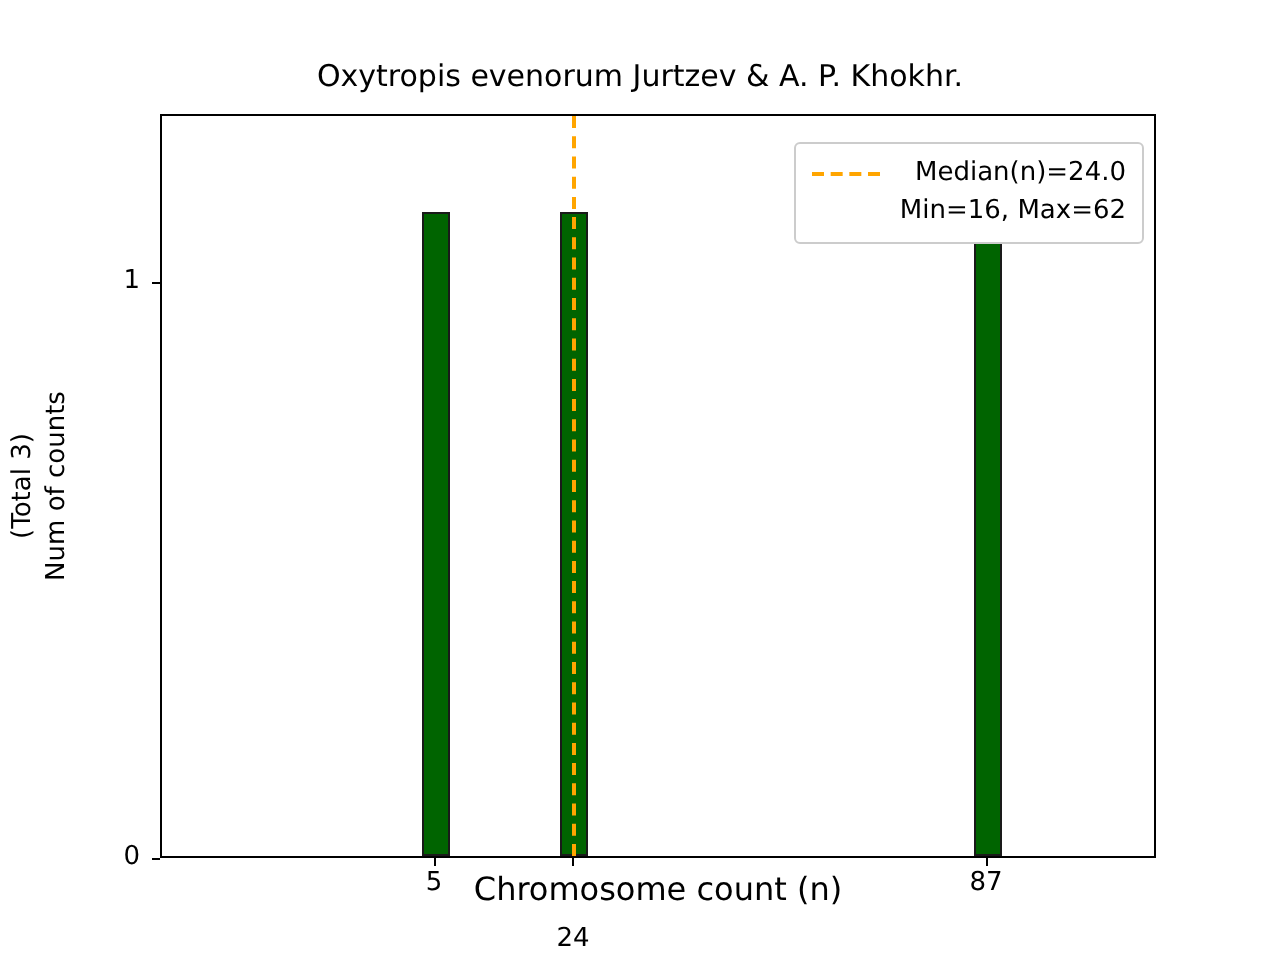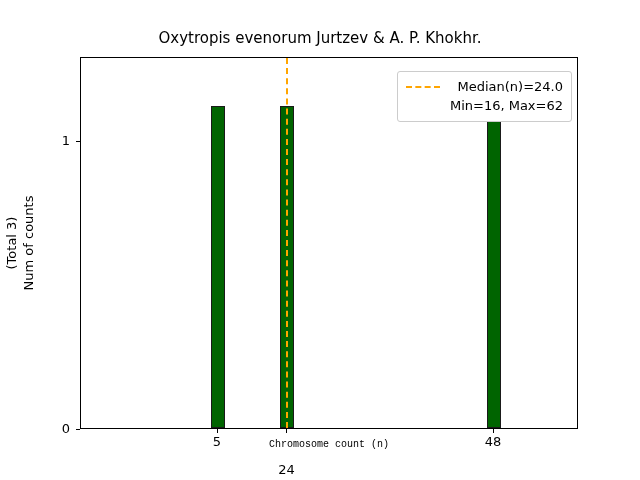--- a/index.html
+++ b/index.html
@@ -110,24 +110,23 @@
     color: #000000;
   }
 
   
   #xlabel {
     position: absolute;
     left: 80px;
     top: 437px;
     width: 498px;
     text-align: center;
-    font-size: 10px;
+    font-size: 16px;
     line-height: 16px;
     color: #000000;
-    font-family: Liberation Mono, monospace;
   }
   #ylabel-wrap {
     position: absolute;
     left: 0px;
     top: 0px;
     width: 480px;
     height: 40px;
     transform-origin: 0 0;
     transform: rotate(-90deg) translate(-480px, 0px);
   }
@@ -201,21 +200,21 @@
       <div id="median-line" style="left:205.0px;"></div>
     </div>
   </div>
 
   <div class="xtick-mark" style="left:216.5px;"></div>
   <div class="xtick-mark" style="left:286.0px;"></div>
   <div class="xtick-mark" style="left:492.5px;"></div>
 
   <div class="xtick-label" style="left:217px;">5</div>
   <div class="xtick-label" style="left:286.5px;margin-top:28px;">24</div>
-  <div class="xtick-label" style="left:493px;">48</div>
+  <div class="xtick-label" style="left:493px;">87</div>
 
   <div class="ytick-mark" style="top:429px;"></div>
   <div class="ytick-mark" style="top:141px;"></div>
 
   <div class="ytick-label" style="top:429px;">0</div>
   <div class="ytick-label" style="top:141px;">1</div>
 
   <div id="xlabel">Chromosome count (n)</div>
 
   <div id="ylabel-wrap">

